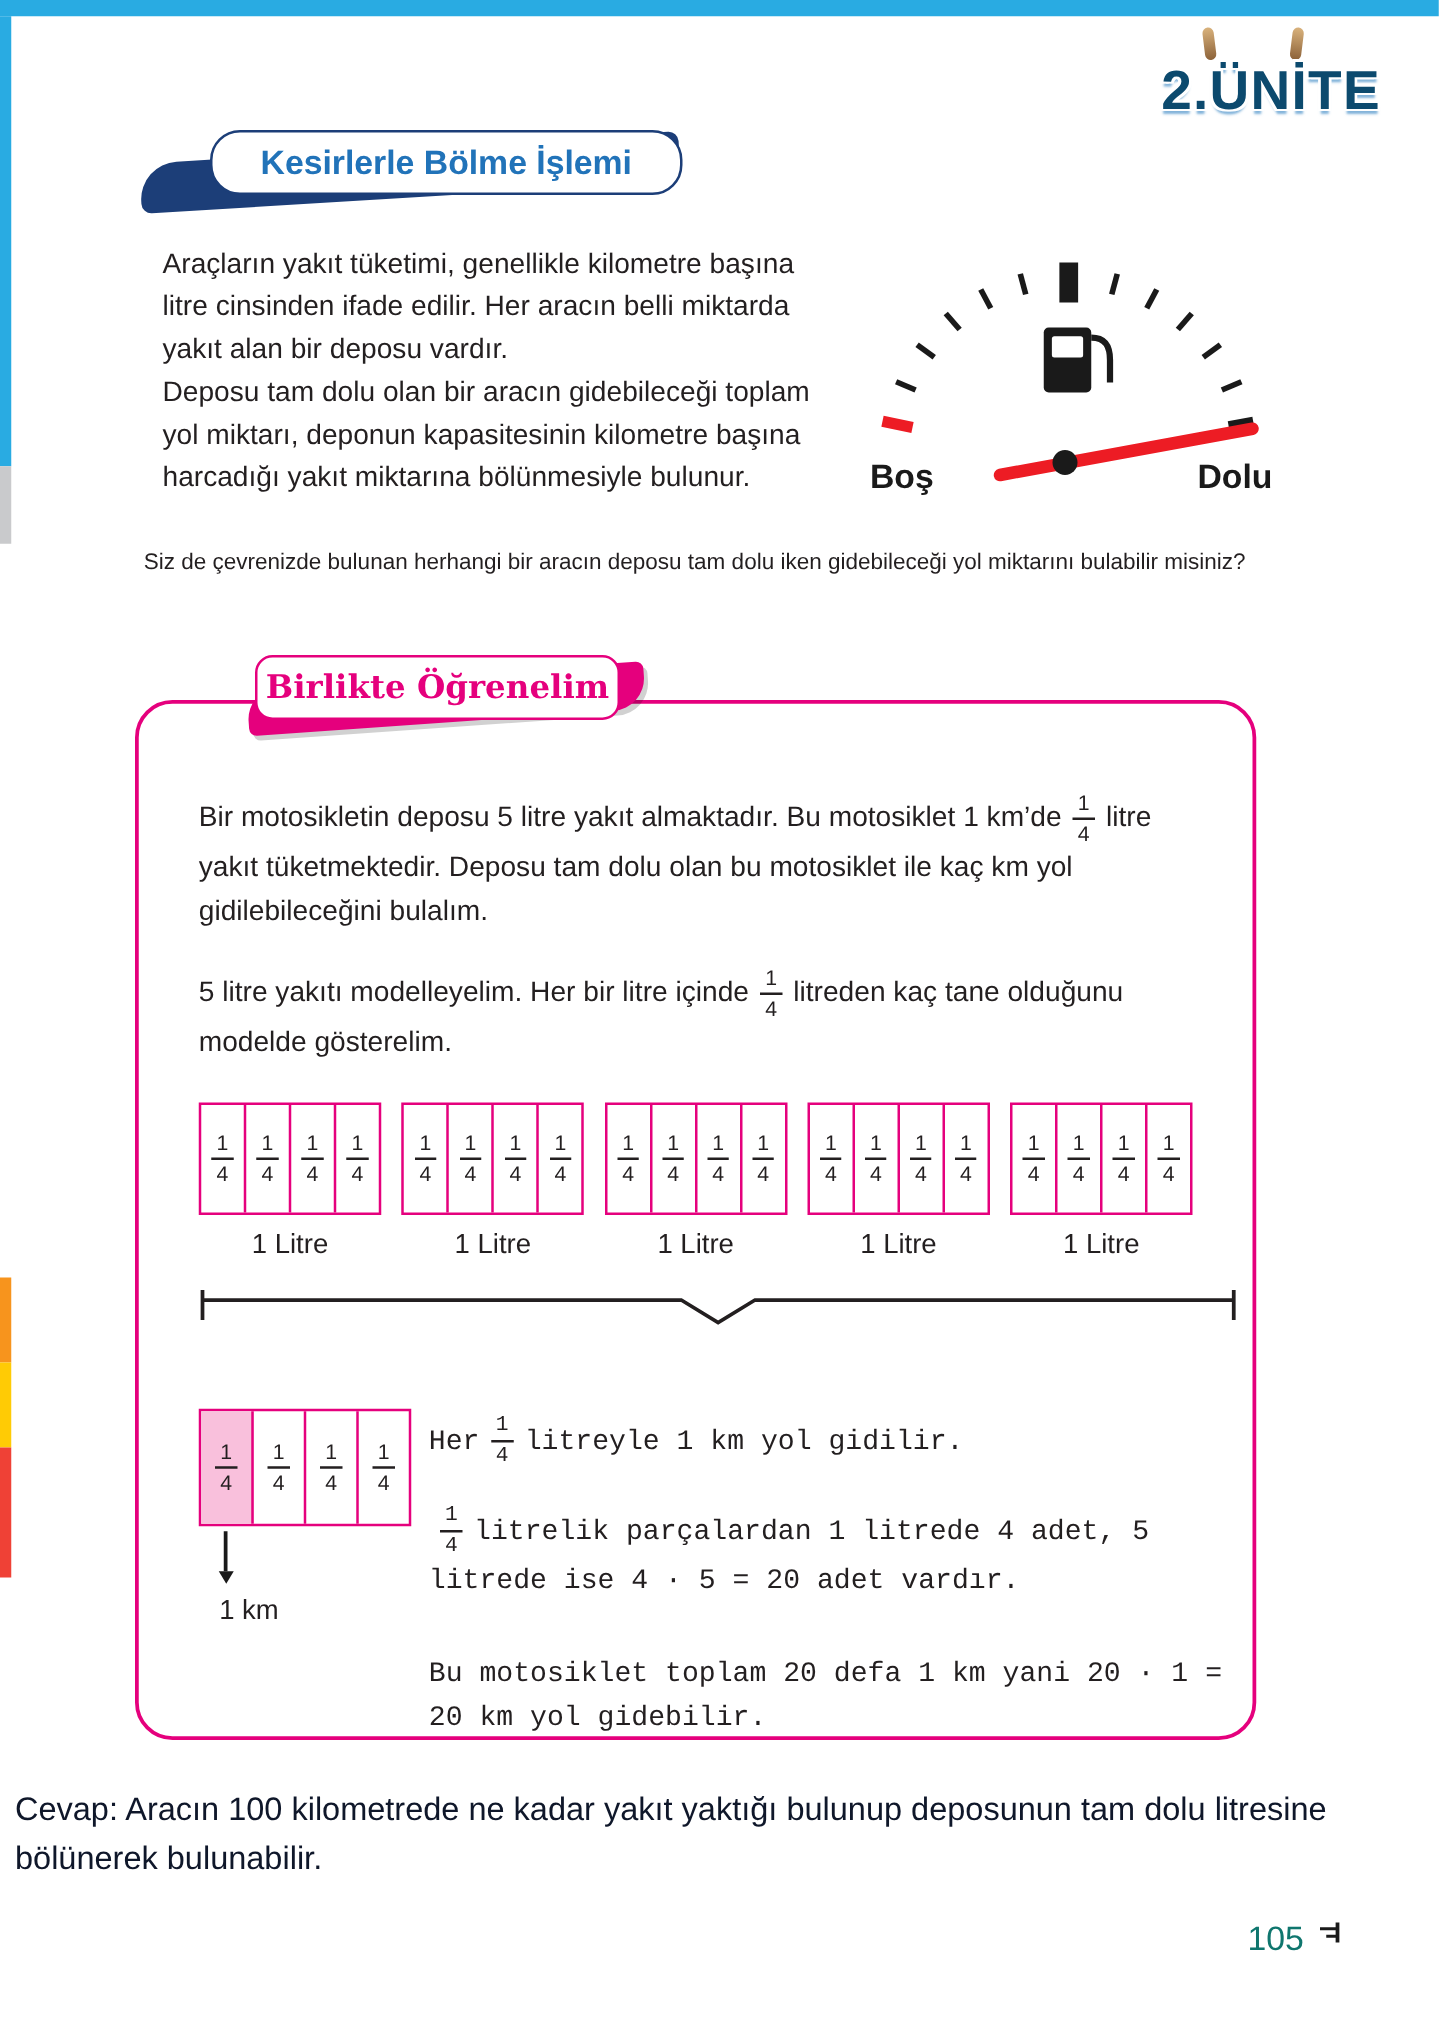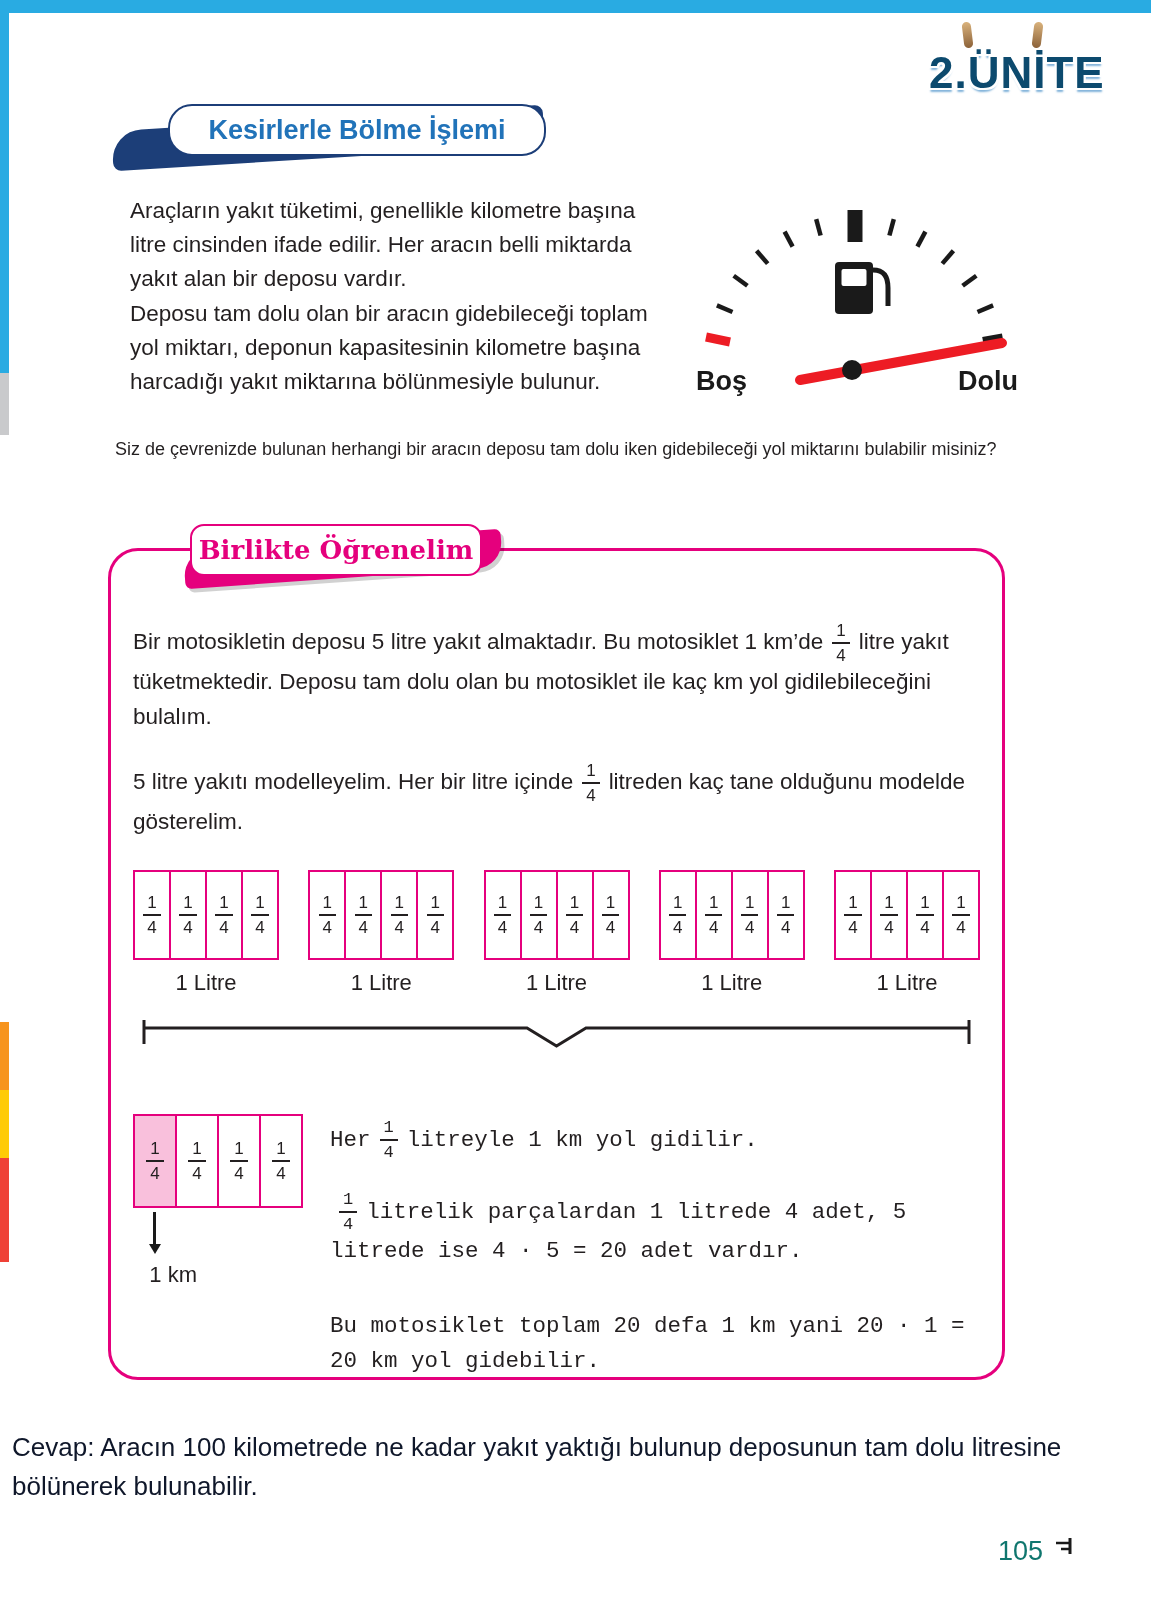--- a/index.html
+++ b/index.html
@@ -41,33 +41,33 @@
   .intro-row { position:absolute; left:130px; top:194px; width:900px; display:flex;gap:23px; }
   .intro-text { width:548px; font-size:22.5px; line-height:1.5; }
   .intro-text p { margin:0; }
   .intro-text p + p { margin-top:2px; }
   .gauge-wrap { width:352px; margin-left:0; }
 
   .question { position:absolute; left:115px; top:436px; width:900px;
     font-size:18px; line-height:1.5; }
 
   
-  .lesson-banner { position:absolute; left:176px; top:524px; width:335px; height:62px; z-index:5;text-align:center; }
+  .lesson-banner { position:absolute; left:190px; top:524px; width:335px; height:62px; z-index:5;text-align:center; }
   .lesson-banner .ribbon { position:absolute; left:8px; top:16px; width:318px; height:38px;
     background:#E5007D; border-radius:26px 6px 26px 6px; transform:rotate(-4deg);
     box-shadow:3px 4px 0 rgba(0,0,0,0.18); }
   .lesson-banner .pill { position:absolute; left:14px; top:0; width:288px; height:48px;
     background:#fff; border:2.5px solid #E5007D; border-radius:14px;
     display:flex; align-items:center; justify-content:center;
     font-family:"DejaVu Serif", serif; font-weight:bold; font-size:26px; color:#E5007D; }
 
   
-  .lesson-box { position:absolute; left:108px; top:548px; width:897px; height:832px;
+  .lesson-box { position:absolute; left:108px; top:560px; width:897px; height:832px;
     border:3.5px solid #E5007D; border-radius:30px; background:#fff;
-    padding:0 22px; box-sizing:border-box; }
+    padding:0 48px; box-sizing:border-box; }
   .para { font-size:22.5px; line-height:1.55; margin:0; }
   .lesson-p1 { margin-top:70px; }
   .lesson-p2 { margin-top:26px; }
 
   
   .frac { display:inline-flex; flex-direction:column; align-items:center;
           line-height:1.12; font-size:17px; vertical-align:middle; }
   .frac .fnum { padding:0 4px 2px; border-bottom:2px solid #231F20; }
   .frac .fden { padding-top:2px; }
   .frac-inline { margin:0 9px; }

